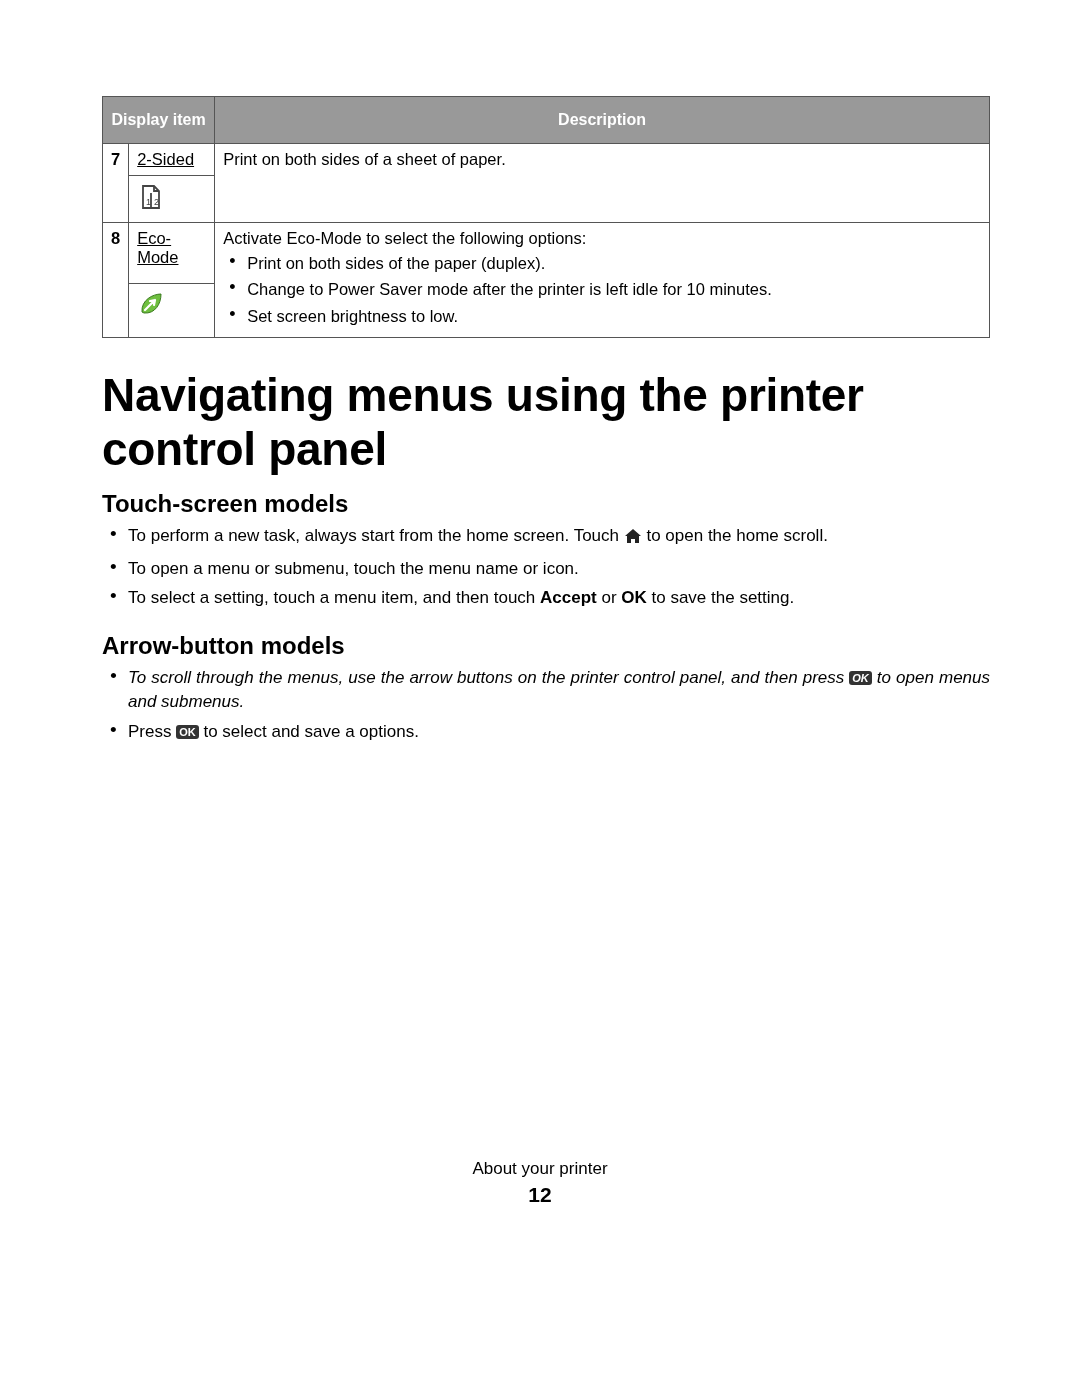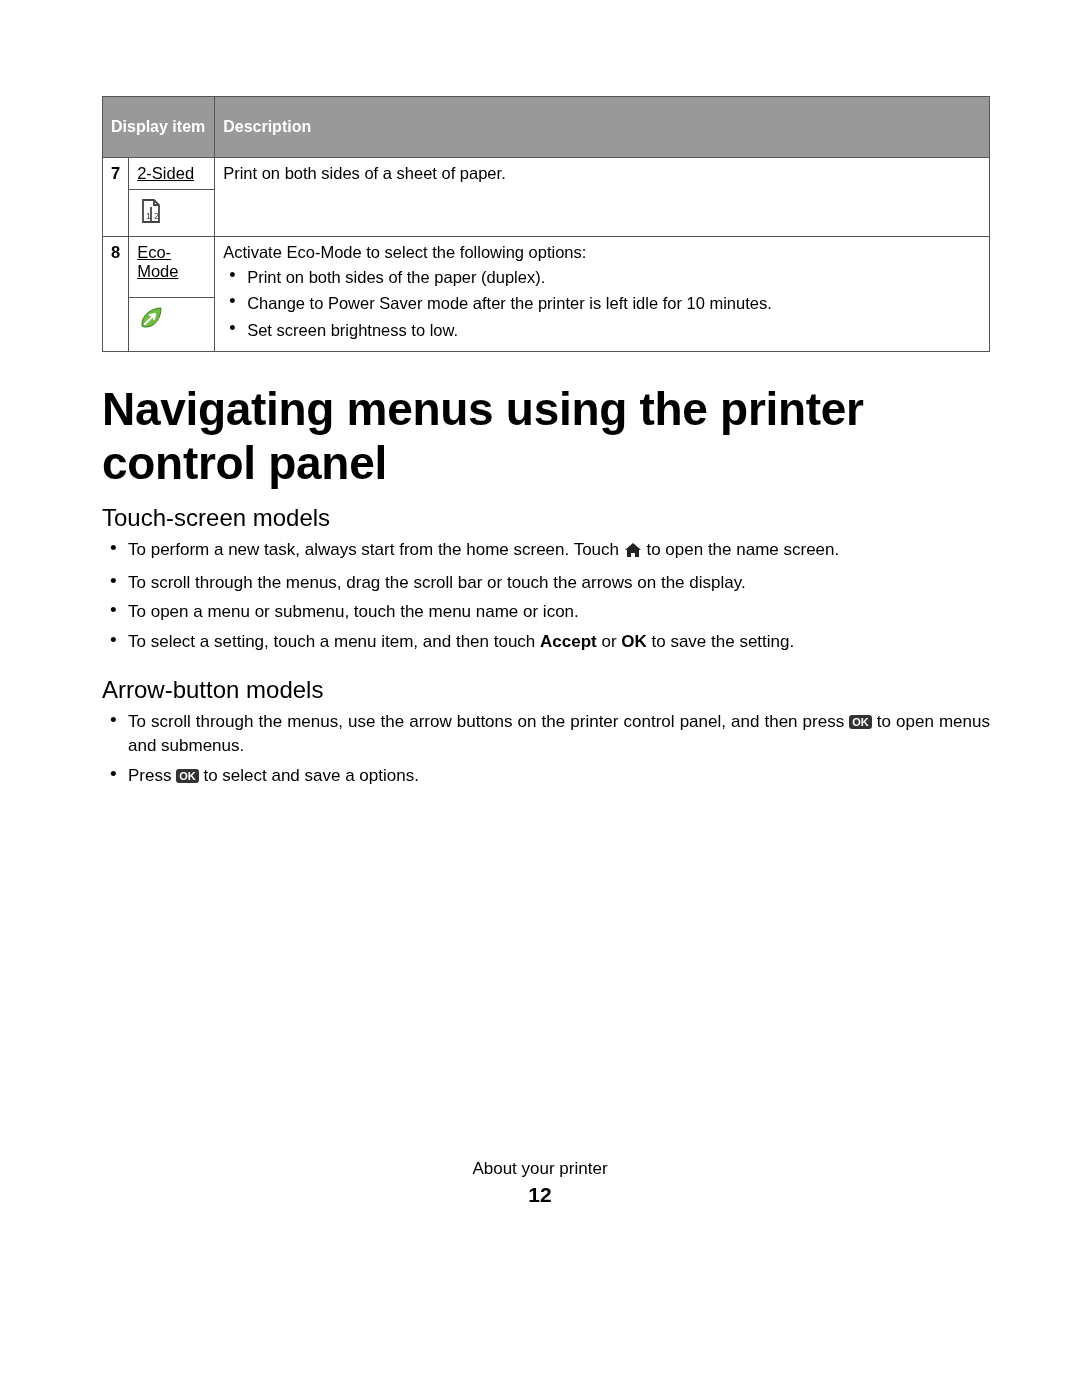--- a/index.html
+++ b/index.html
@@ -23,39 +23,40 @@
     border: 1px solid #555;
     padding: 6px 8px;
     vertical-align: top;
     text-align: left;
   }
   table.display-table thead th {
     background: #999;
     color: #fff;
     font-weight: bold;
     font-size: 16px;
-    padding: 21px 8px;
+    padding: 14px 8px;
+    text-align: center;
   }
   table.display-table tbody td { background: #fff; }
   .col-num { width: 26px; text-align: right; font-weight: bold; }
   .col-item { width: 86px; text-decoration: underline; }
   .icon-cell { text-align: center; padding-top: 10px; }
   ul.bulleted { list-style: none; padding-left: 24px; }
   ul.bulleted > li { position: relative; margin: 4px 0; line-height: 1.35; }
   ul.bulleted > li::before {
     content: "•"; position: absolute; left: -18px; top: 0;
     font-size: 18px; line-height: 1;
   }
   h1.section {
     font-size: 46px; font-weight: bold;
     margin-top: 30px; margin-bottom: 14px;
     letter-spacing: -0.3px;
   }
   h2.subsection {
-    font-size: 24px; font-weight: normal;
+    font-size: 24px; font-weight: bold;
     margin-top: 10px; margin-bottom: 6px;
   }
   ul.body-list { list-style: none; padding-left: 26px; font-size: 17px; }
   ul.body-list > li { position: relative; margin: 6px 0; line-height: 1.4; }
   ul.body-list > li::before {
     content: "•"; position: absolute; left: -18px; top: 0;
     font-size: 19px; line-height: 1;
   }
   .footer {
     position: absolute; bottom: 190px; left: 0; right: 0;
@@ -133,32 +134,31 @@
 
   <h1 class="section">Navigating menus using the printer control panel</h1>
 
   <h2 class="subsection">Touch-screen models</h2>
   <ul class="body-list">
     <li>
       <span>To perform a new task, always start from the home screen. Touch </span><span class="inline-icon">
         <svg width="18" height="16" viewBox="0 0 18 16">
           <path d="M9 1 L17 8 h-2 v7 h-4 v-4 h-4 v4 h-4 v-7 h-2 z" fill="#222"></path>
         </svg>
-      </span><span> to open the name screen.</span>
+      </span><span> to open the home scroll.</span>
     </li>
-    <li>To scroll through the menus, drag the scroll bar or touch the arrows on the display.</li>
     <li>To open a menu or submenu, touch the menu name or icon.</li>
     <li>
       <span>To select a setting, touch a menu item, and then touch </span><strong>Accept</strong><span> or </span><strong>OK</strong><span> to save the setting.</span>
     </li>
   </ul>
 
   <h2 class="subsection" style="margin-top:22px;">Arrow-button models</h2>
   <ul class="body-list">
-    <li style="text-align:justify;">
+    <li style="text-align:justify;font-style:italic;">
       <span>To scroll through the menus, use the arrow buttons on the printer control panel, and then press </span><span class="ok-badge">OK</span><span> to open menus and submenus.</span>
     </li>
     <li>
       <span>Press </span><span class="ok-badge">OK</span><span> to select and save a options.</span>
     </li>
   </ul>
 
 </div>
 
 <div class="footer">

